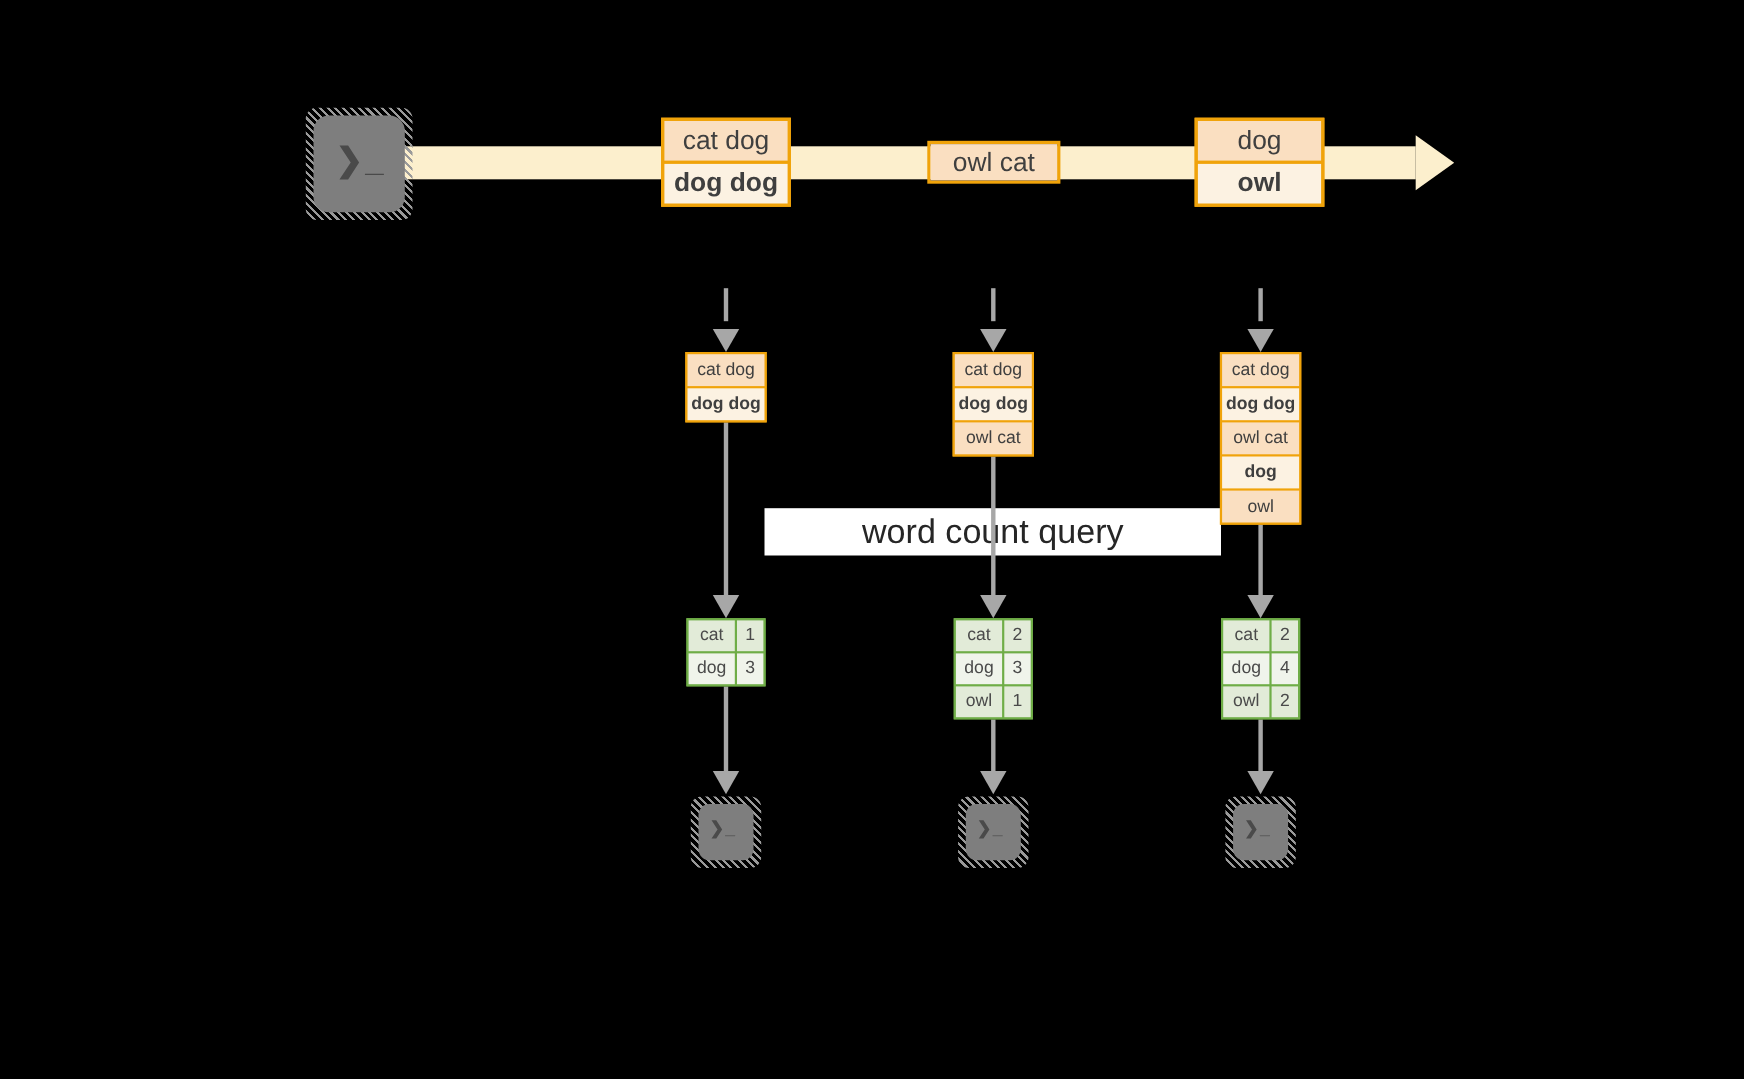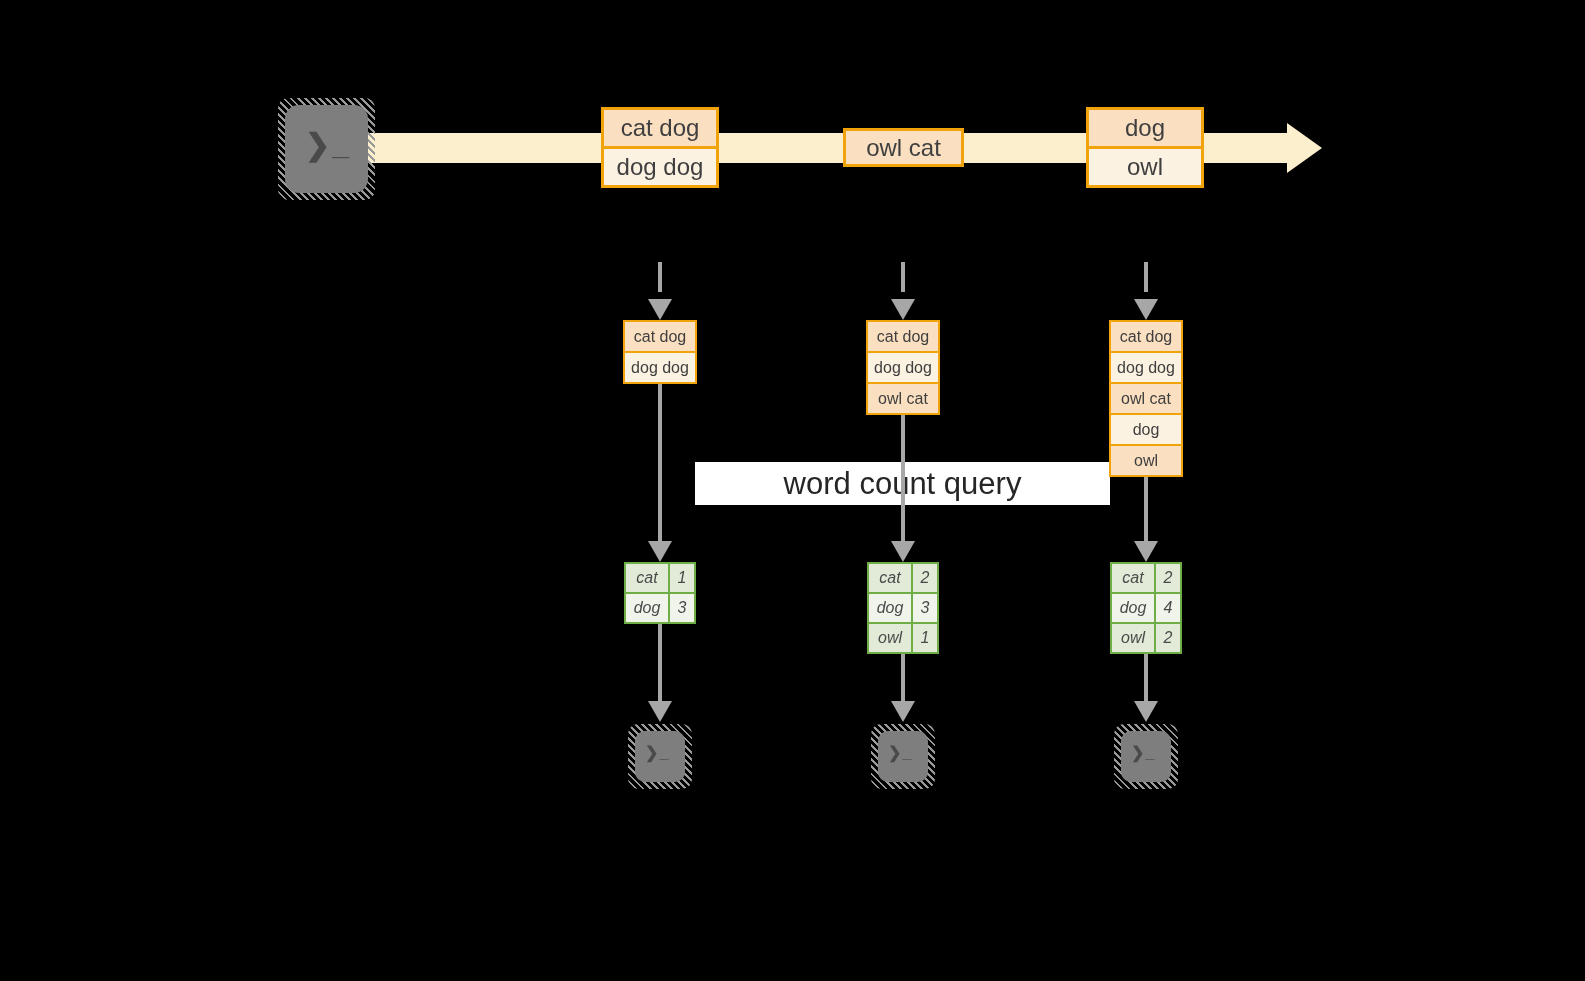--- a/index.html
+++ b/index.html
@@ -42,34 +42,34 @@
 
   
   .obox{border:3px solid var(--orange);display:flex;flex-direction:column;z-index:5;background:var(--orange);}
   .obox .ocell{display:flex;align-items:center;justify-content:center;color:var(--ink);}
   .obox .ocell + .ocell{margin-top:3px;}
   .obox.big .ocell{height:36px;font-size:24px;}
   .obox.small{border-width:2px;}
   .obox.small .ocell{height:29px;font-size:16px;}
   .obox.small .ocell + .ocell{margin-top:2px;}
   .fill-dark{background:var(--peach-dark);}
-  .fill-light{background:var(--peach-light);}
+  .fill-light{background:var(--peach-light);font-weight:bold;}
 
   
   .vline{width:4px;background:var(--gray);z-index:3;}
   .ahead{width:0;height:0;border-left:12px solid transparent;border-right:12px solid transparent;
     border-top:21px solid var(--gray);z-index:3;}
 
   
   .qband{background:#FFFFFF;z-index:2;display:flex;align-items:center;justify-content:center;
     font-size:31px;color:#262626;}
 
   
   .gtable{background:var(--green);border:2px solid var(--green);display:grid;
-    grid-template-columns:42px 24px;gap:2px;z-index:6;font-style:italic;}
+    grid-template-columns:42px 24px;gap:2px;z-index:6;}
   .gtable .gcell{display:flex;align-items:center;justify-content:center;font-size:16px;color:#4A4A4A;height:28px;}
   .g-dark{background:var(--grow-dark);}
   .g-light{background:var(--grow-light);}
 </style>
 </head>
 <body>
 
 <div class="stage">
 
   <div class="abs band" style="left:345px;top:133px;width:942px;height:30px;"></div>

